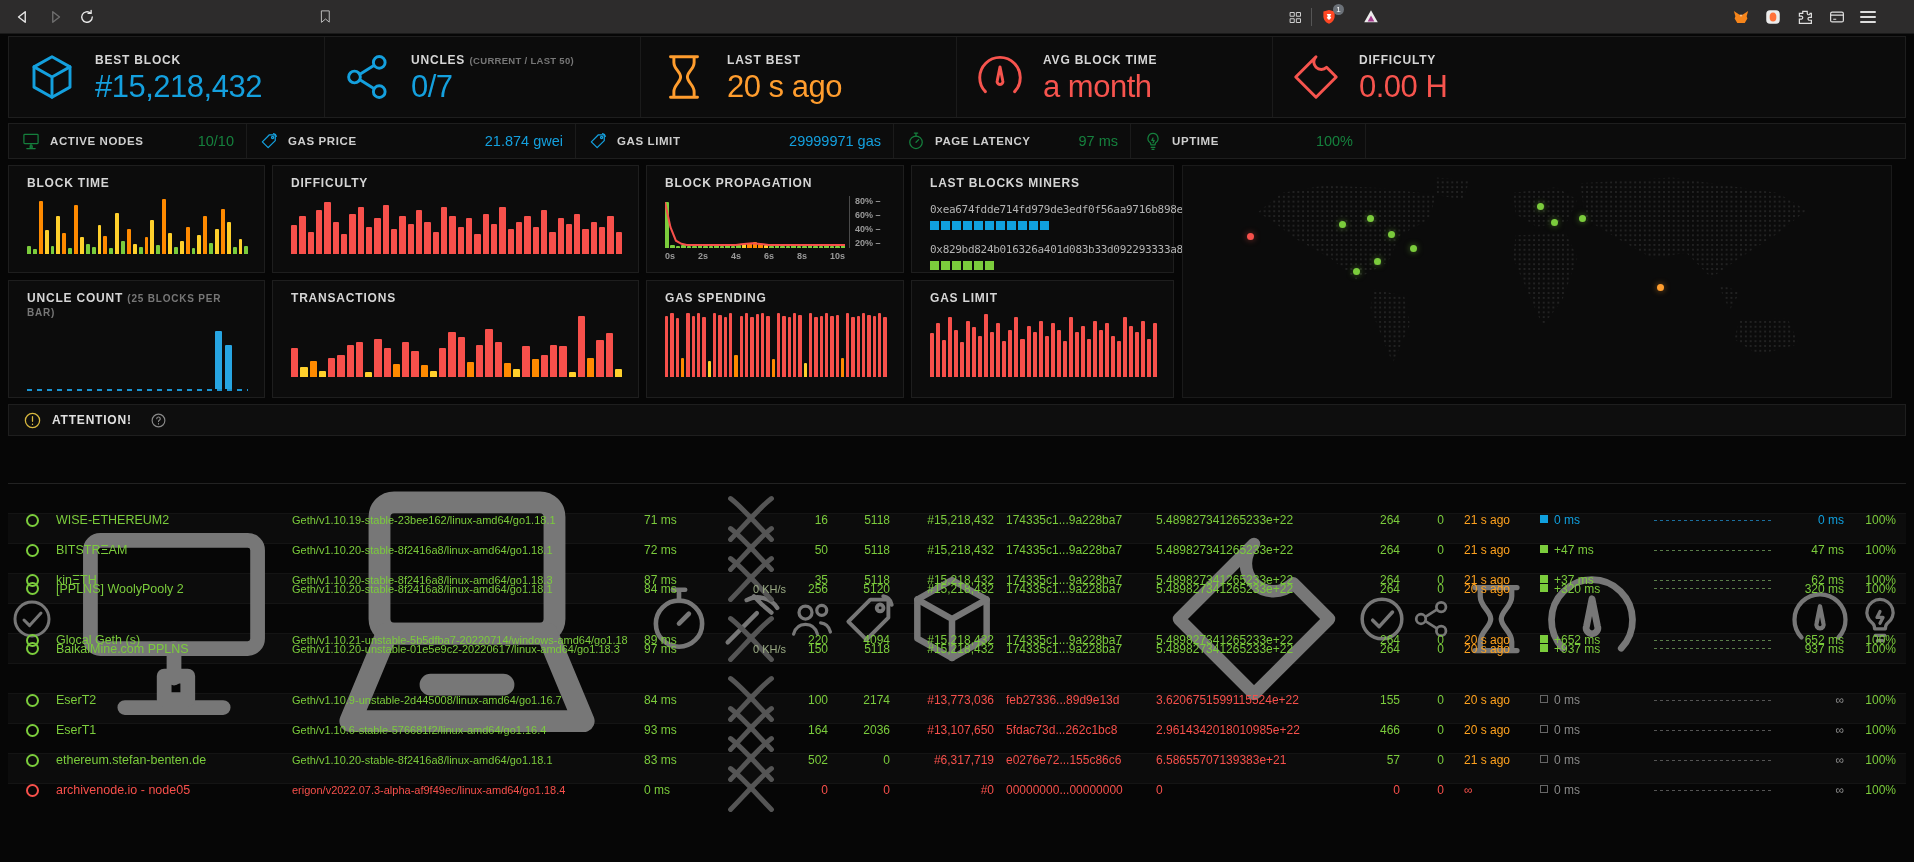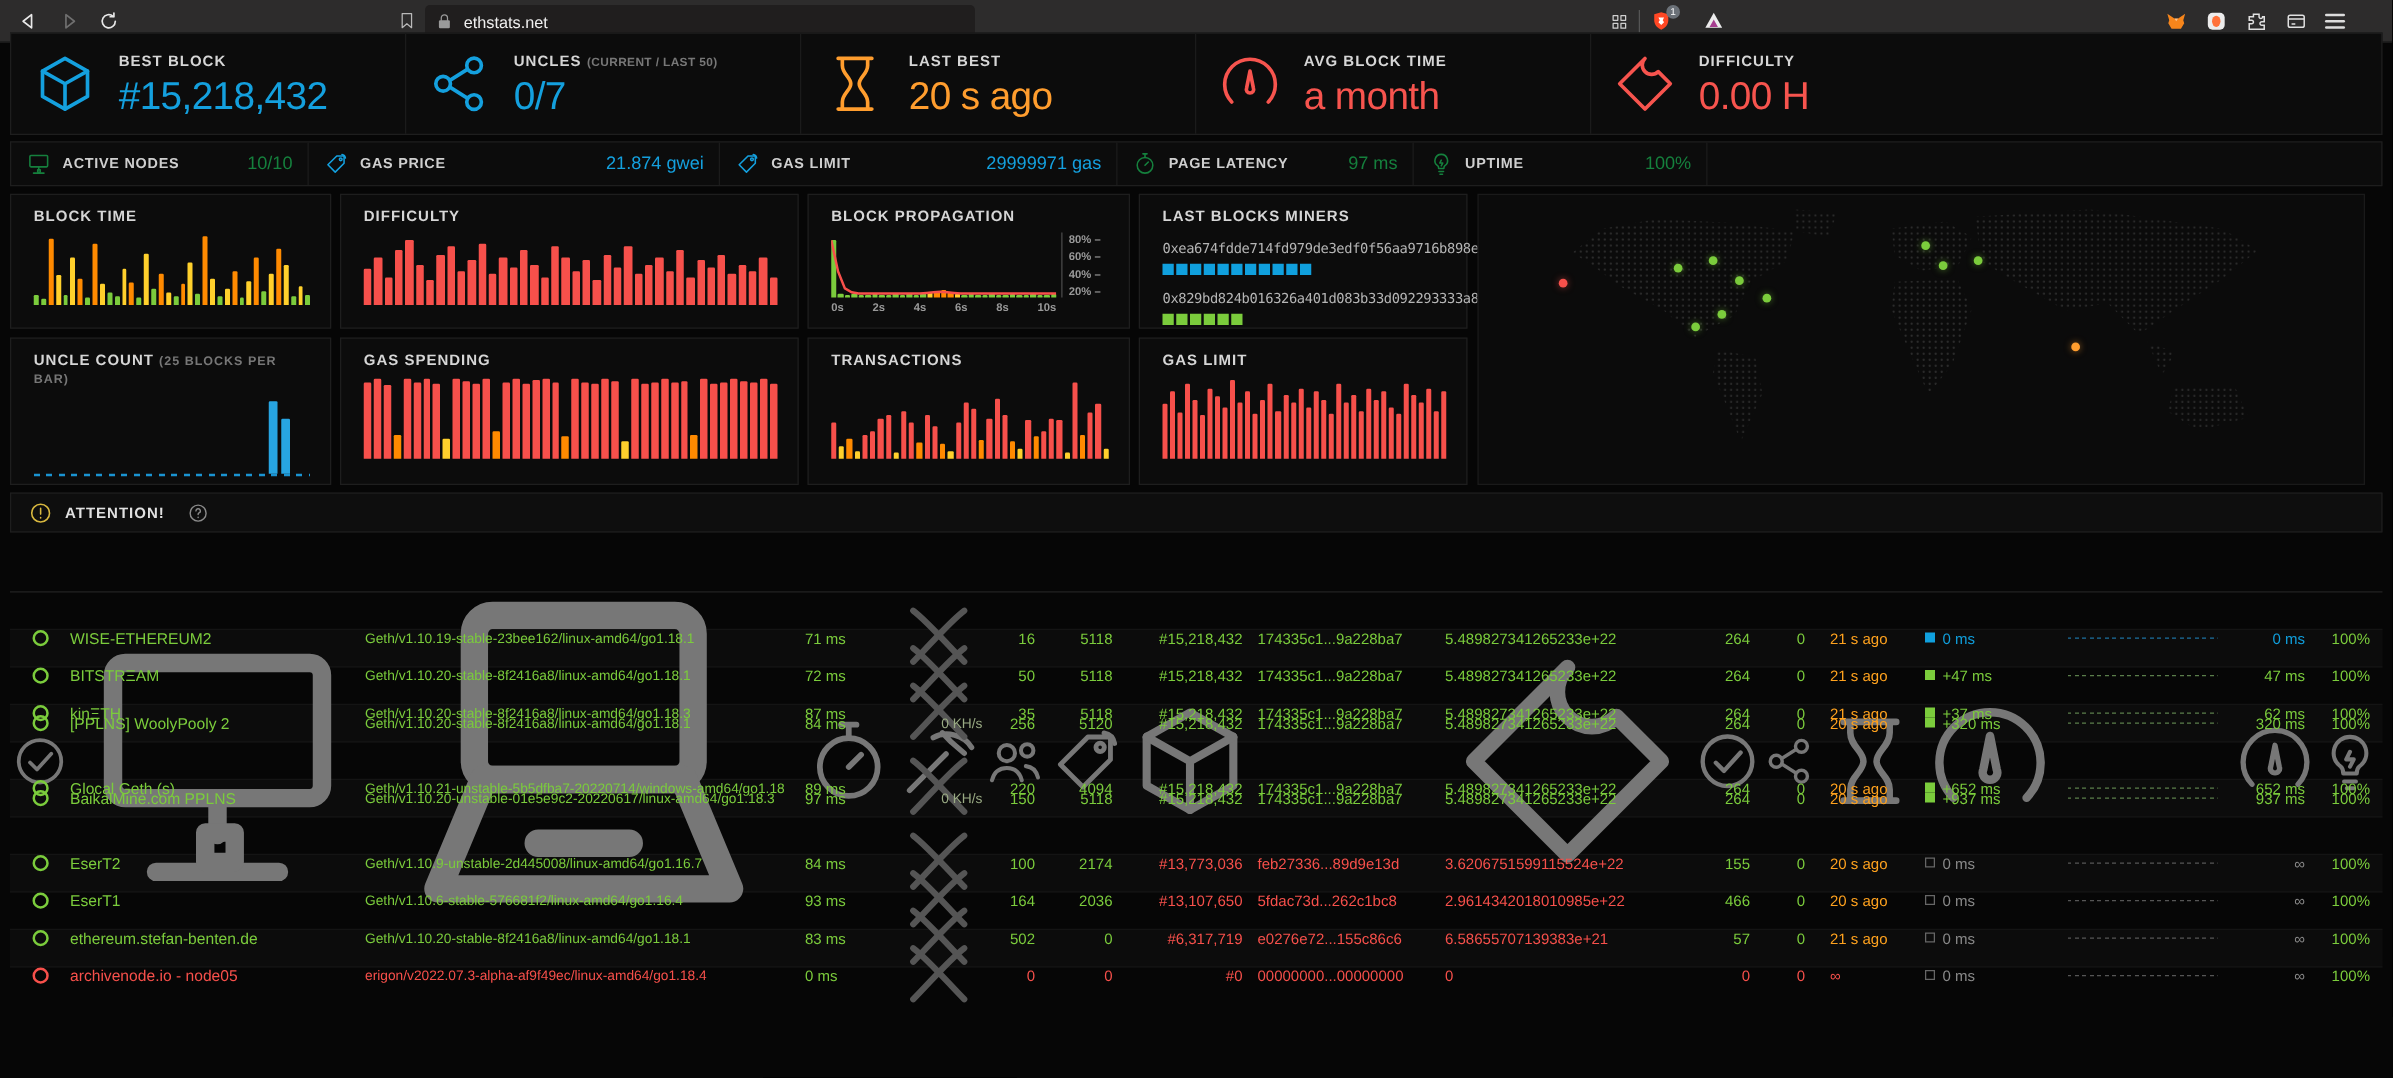--- a/index.html
+++ b/index.html
@@ -17,21 +17,21 @@
   .urltext{color:#f0f0f0;font-size:13px;}
   .mini{width:15px;height:15px;color:#b9b9b9;}
   .mini svg{width:100%;height:100%;fill:none;stroke:currentColor;stroke-width:1.6;stroke-linecap:round;stroke-linejoin:round;}
   .sep{width:1px;height:18px;background:#555;margin:0 8px;}
   .badge{position:absolute;top:-4px;right:-6px;background:#6b7178;color:#fff;font-size:8px;border-radius:50%;
          width:11px;height:11px;display:flex;align-items:center;justify-content:center;}
   .ext{position:relative;width:18px;height:18px;margin-right:14px;}
   .burger{width:16px;height:12px;display:flex;flex-direction:column;justify-content:space-between;}
   .burger i{height:2px;background:#ddd;border-radius:1px;}
   
-  .page{position:absolute;top:24px;left:0;width:100%;padding:2px 8px 0 8px;}
+  .page{position:absolute;top:34px;left:0;width:100%;padding:2px 8px 0 8px;}
   .panelrow{background:#0c0c0c;border:1px solid #1e1e1e;}
   .stats1{display:grid;grid-template-columns:repeat(6,1fr);height:82px;}
   .stats1 .cell{border-right:1px solid #1b1b1b;display:flex;align-items:center;padding:0 16px;gap:16px;}
   .stats1 .cell:last-child{border-right:none;}
   .bigic{width:54px;height:54px;flex:0 0 54px;}
   .bigic svg{width:100%;height:100%;fill:none;stroke:currentColor;stroke-width:1.3;stroke-linecap:round;stroke-linejoin:round;}
   .s1label{font-size:12px;font-weight:bold;letter-spacing:.8px;color:#d6d6d6;}
   .s1sub{font-size:9.5px;color:#777;font-weight:bold;letter-spacing:.3px;}
   .s1value{font-size:31px;font-weight:300;letter-spacing:-.5px;margin-top:1px;white-space:nowrap;}
   .stats2{display:grid;grid-template-columns:238px 329px 318px 237px 235px 1fr;height:36px;margin-top:5px;}
@@ -124,27 +124,20 @@
             <path d="M9 5v14l9-7Z"></path>
           </svg></span>
       <span class="nav-ic"><svg viewBox="0 0 24 24">
             <path d="M19 12a7 7 0 1 1-2.3-5.2"></path>
             <path d="M17.5 3.2v4h-4"></path>
           </svg></span>
     </div>
     <span class="mini" style="position:absolute;left:318px;top:9px;"><svg viewBox="0 0 24 24">
           <path d="M6 3h12v18l-6-5-6 5Z"></path>
         </svg></span>
-    <div class="urlpill">
-      <span class="mini" style="color:#9a9a9a"><svg viewBox="0 0 24 24">
-            <rect x="5" y="10" width="14" height="10" rx="1.5" fill="currentColor" stroke="none"></rect>
-            <path d="M8 10V7a4 4 0 0 1 8 0v3"></path>
-          </svg></span>
-      <span class="urltext">ethstats.net</span>
-    </div>
     <div class="abs" style="left:1288px;">
       <span class="mini" style="color:#cfcfcf"><svg viewBox="0 0 24 24">
             <rect x="4" y="4" width="6" height="6"></rect>
             <rect x="14" y="4" width="6" height="6"></rect>
             <rect x="4" y="14" width="6" height="6"></rect>
             <rect x="14" y="14" width="6" height="6"></rect>
           </svg></span>
       <span class="sep"></span>
       <span class="ext">
         <svg viewBox="0 0 24 24" style="width:100%;height:100%">
@@ -448,67 +441,20 @@
         </div>
         <div class="panel tall">
           <div class="ptitle"><span>UNCLE COUNT</span> <span class="sub">(25 BLOCKS PER BAR)</span></div>
           <div class="unclechart">
             <div class="unclebase"></div>
             <i class="unclebar" id="ub1" style="right: 26px; height: 90%;"></i>
             <i class="unclebar" id="ub2" style="right: 16px; height: 68%;"></i>
           </div>
         </div>
         <div class="panel tall">
-          <div class="ptitle">GAS SPENDING</div>
-          <div class="bars">
-              <i class="bar r" style="height: 95%;"></i>
-              <i class="bar r" style="height: 100%;"></i>
-              <i class="bar r" style="height: 92%;"></i>
-              <i class="bar o" style="height: 30%;"></i>
-              <i class="bar r" style="height: 100%;"></i>
-              <i class="bar r" style="height: 96%;"></i>
-              <i class="bar r" style="height: 100%;"></i>
-              <i class="bar r" style="height: 94%;"></i>
-              <i class="bar y" style="height: 25%;"></i>
-              <i class="bar r" style="height: 100%;"></i>
-              <i class="bar r" style="height: 97%;"></i>
-              <i class="bar r" style="height: 94%;"></i>
-              <i class="bar r" style="height: 100%;"></i>
-              <i class="bar o" style="height: 35%;"></i>
-              <i class="bar r" style="height: 96%;"></i>
-              <i class="bar r" style="height: 100%;"></i>
-              <i class="bar r" style="height: 93%;"></i>
-              <i class="bar r" style="height: 98%;"></i>
-              <i class="bar r" style="height: 100%;"></i>
-              <i class="bar r" style="height: 95%;"></i>
-              <i class="bar o" style="height: 28%;"></i>
-              <i class="bar r" style="height: 100%;"></i>
-              <i class="bar r" style="height: 96%;"></i>
-              <i class="bar r" style="height: 93%;"></i>
-              <i class="bar r" style="height: 100%;"></i>
-              <i class="bar r" style="height: 97%;"></i>
-              <i class="bar y" style="height: 22%;"></i>
-              <i class="bar r" style="height: 100%;"></i>
-              <i class="bar r" style="height: 94%;"></i>
-              <i class="bar r" style="height: 96%;"></i>
-              <i class="bar r" style="height: 100%;"></i>
-              <i class="bar r" style="height: 95%;"></i>
-              <i class="bar r" style="height: 97%;"></i>
-              <i class="bar o" style="height: 30%;"></i>
-              <i class="bar r" style="height: 100%;"></i>
-              <i class="bar r" style="height: 93%;"></i>
-              <i class="bar r" style="height: 96%;"></i>
-              <i class="bar r" style="height: 100%;"></i>
-              <i class="bar r" style="height: 97%;"></i>
-              <i class="bar r" style="height: 95%;"></i>
-              <i class="bar r" style="height: 100%;"></i>
-              <i class="bar r" style="height: 94%;"></i>
-            </div>
-        </div>
-        <div class="panel tall">
           <div class="ptitle">TRANSACTIONS</div>
           <div class="bars">
               <i class="bar r" style="height: 45%;"></i>
               <i class="bar y" style="height: 15%;"></i>
               <i class="bar o" style="height: 25%;"></i>
               <i class="bar y" style="height: 10%;"></i>
               <i class="bar r" style="height: 30%;"></i>
               <i class="bar r" style="height: 35%;"></i>
               <i class="bar r" style="height: 50%;"></i>
               <i class="bar r" style="height: 55%;"></i>
@@ -533,20 +479,67 @@
               <i class="bar o" style="height: 28%;"></i>
               <i class="bar r" style="height: 35%;"></i>
               <i class="bar r" style="height: 50%;"></i>
               <i class="bar r" style="height: 48%;"></i>
               <i class="bar y" style="height: 8%;"></i>
               <i class="bar r" style="height: 95%;"></i>
               <i class="bar o" style="height: 30%;"></i>
               <i class="bar r" style="height: 58%;"></i>
               <i class="bar r" style="height: 68%;"></i>
               <i class="bar y" style="height: 12%;"></i>
+            </div>
+        </div>
+        <div class="panel tall">
+          <div class="ptitle">GAS SPENDING</div>
+          <div class="bars">
+              <i class="bar r" style="height: 95%;"></i>
+              <i class="bar r" style="height: 100%;"></i>
+              <i class="bar r" style="height: 92%;"></i>
+              <i class="bar o" style="height: 30%;"></i>
+              <i class="bar r" style="height: 100%;"></i>
+              <i class="bar r" style="height: 96%;"></i>
+              <i class="bar r" style="height: 100%;"></i>
+              <i class="bar r" style="height: 94%;"></i>
+              <i class="bar y" style="height: 25%;"></i>
+              <i class="bar r" style="height: 100%;"></i>
+              <i class="bar r" style="height: 97%;"></i>
+              <i class="bar r" style="height: 94%;"></i>
+              <i class="bar r" style="height: 100%;"></i>
+              <i class="bar o" style="height: 35%;"></i>
+              <i class="bar r" style="height: 96%;"></i>
+              <i class="bar r" style="height: 100%;"></i>
+              <i class="bar r" style="height: 93%;"></i>
+              <i class="bar r" style="height: 98%;"></i>
+              <i class="bar r" style="height: 100%;"></i>
+              <i class="bar r" style="height: 95%;"></i>
+              <i class="bar o" style="height: 28%;"></i>
+              <i class="bar r" style="height: 100%;"></i>
+              <i class="bar r" style="height: 96%;"></i>
+              <i class="bar r" style="height: 93%;"></i>
+              <i class="bar r" style="height: 100%;"></i>
+              <i class="bar r" style="height: 97%;"></i>
+              <i class="bar y" style="height: 22%;"></i>
+              <i class="bar r" style="height: 100%;"></i>
+              <i class="bar r" style="height: 94%;"></i>
+              <i class="bar r" style="height: 96%;"></i>
+              <i class="bar r" style="height: 100%;"></i>
+              <i class="bar r" style="height: 95%;"></i>
+              <i class="bar r" style="height: 97%;"></i>
+              <i class="bar o" style="height: 30%;"></i>
+              <i class="bar r" style="height: 100%;"></i>
+              <i class="bar r" style="height: 93%;"></i>
+              <i class="bar r" style="height: 96%;"></i>
+              <i class="bar r" style="height: 100%;"></i>
+              <i class="bar r" style="height: 97%;"></i>
+              <i class="bar r" style="height: 95%;"></i>
+              <i class="bar r" style="height: 100%;"></i>
+              <i class="bar r" style="height: 94%;"></i>
             </div>
         </div>
         <div class="panel tall">
           <div class="ptitle">GAS LIMIT</div>
           <div class="bars">
               <i class="bar r" style="height: 68%;"></i>
               <i class="bar r" style="height: 84%;"></i>
               <i class="bar r" style="height: 58%;"></i>
               <i class="bar r" style="height: 94%;"></i>
               <i class="bar r" style="height: 74%;"></i>

